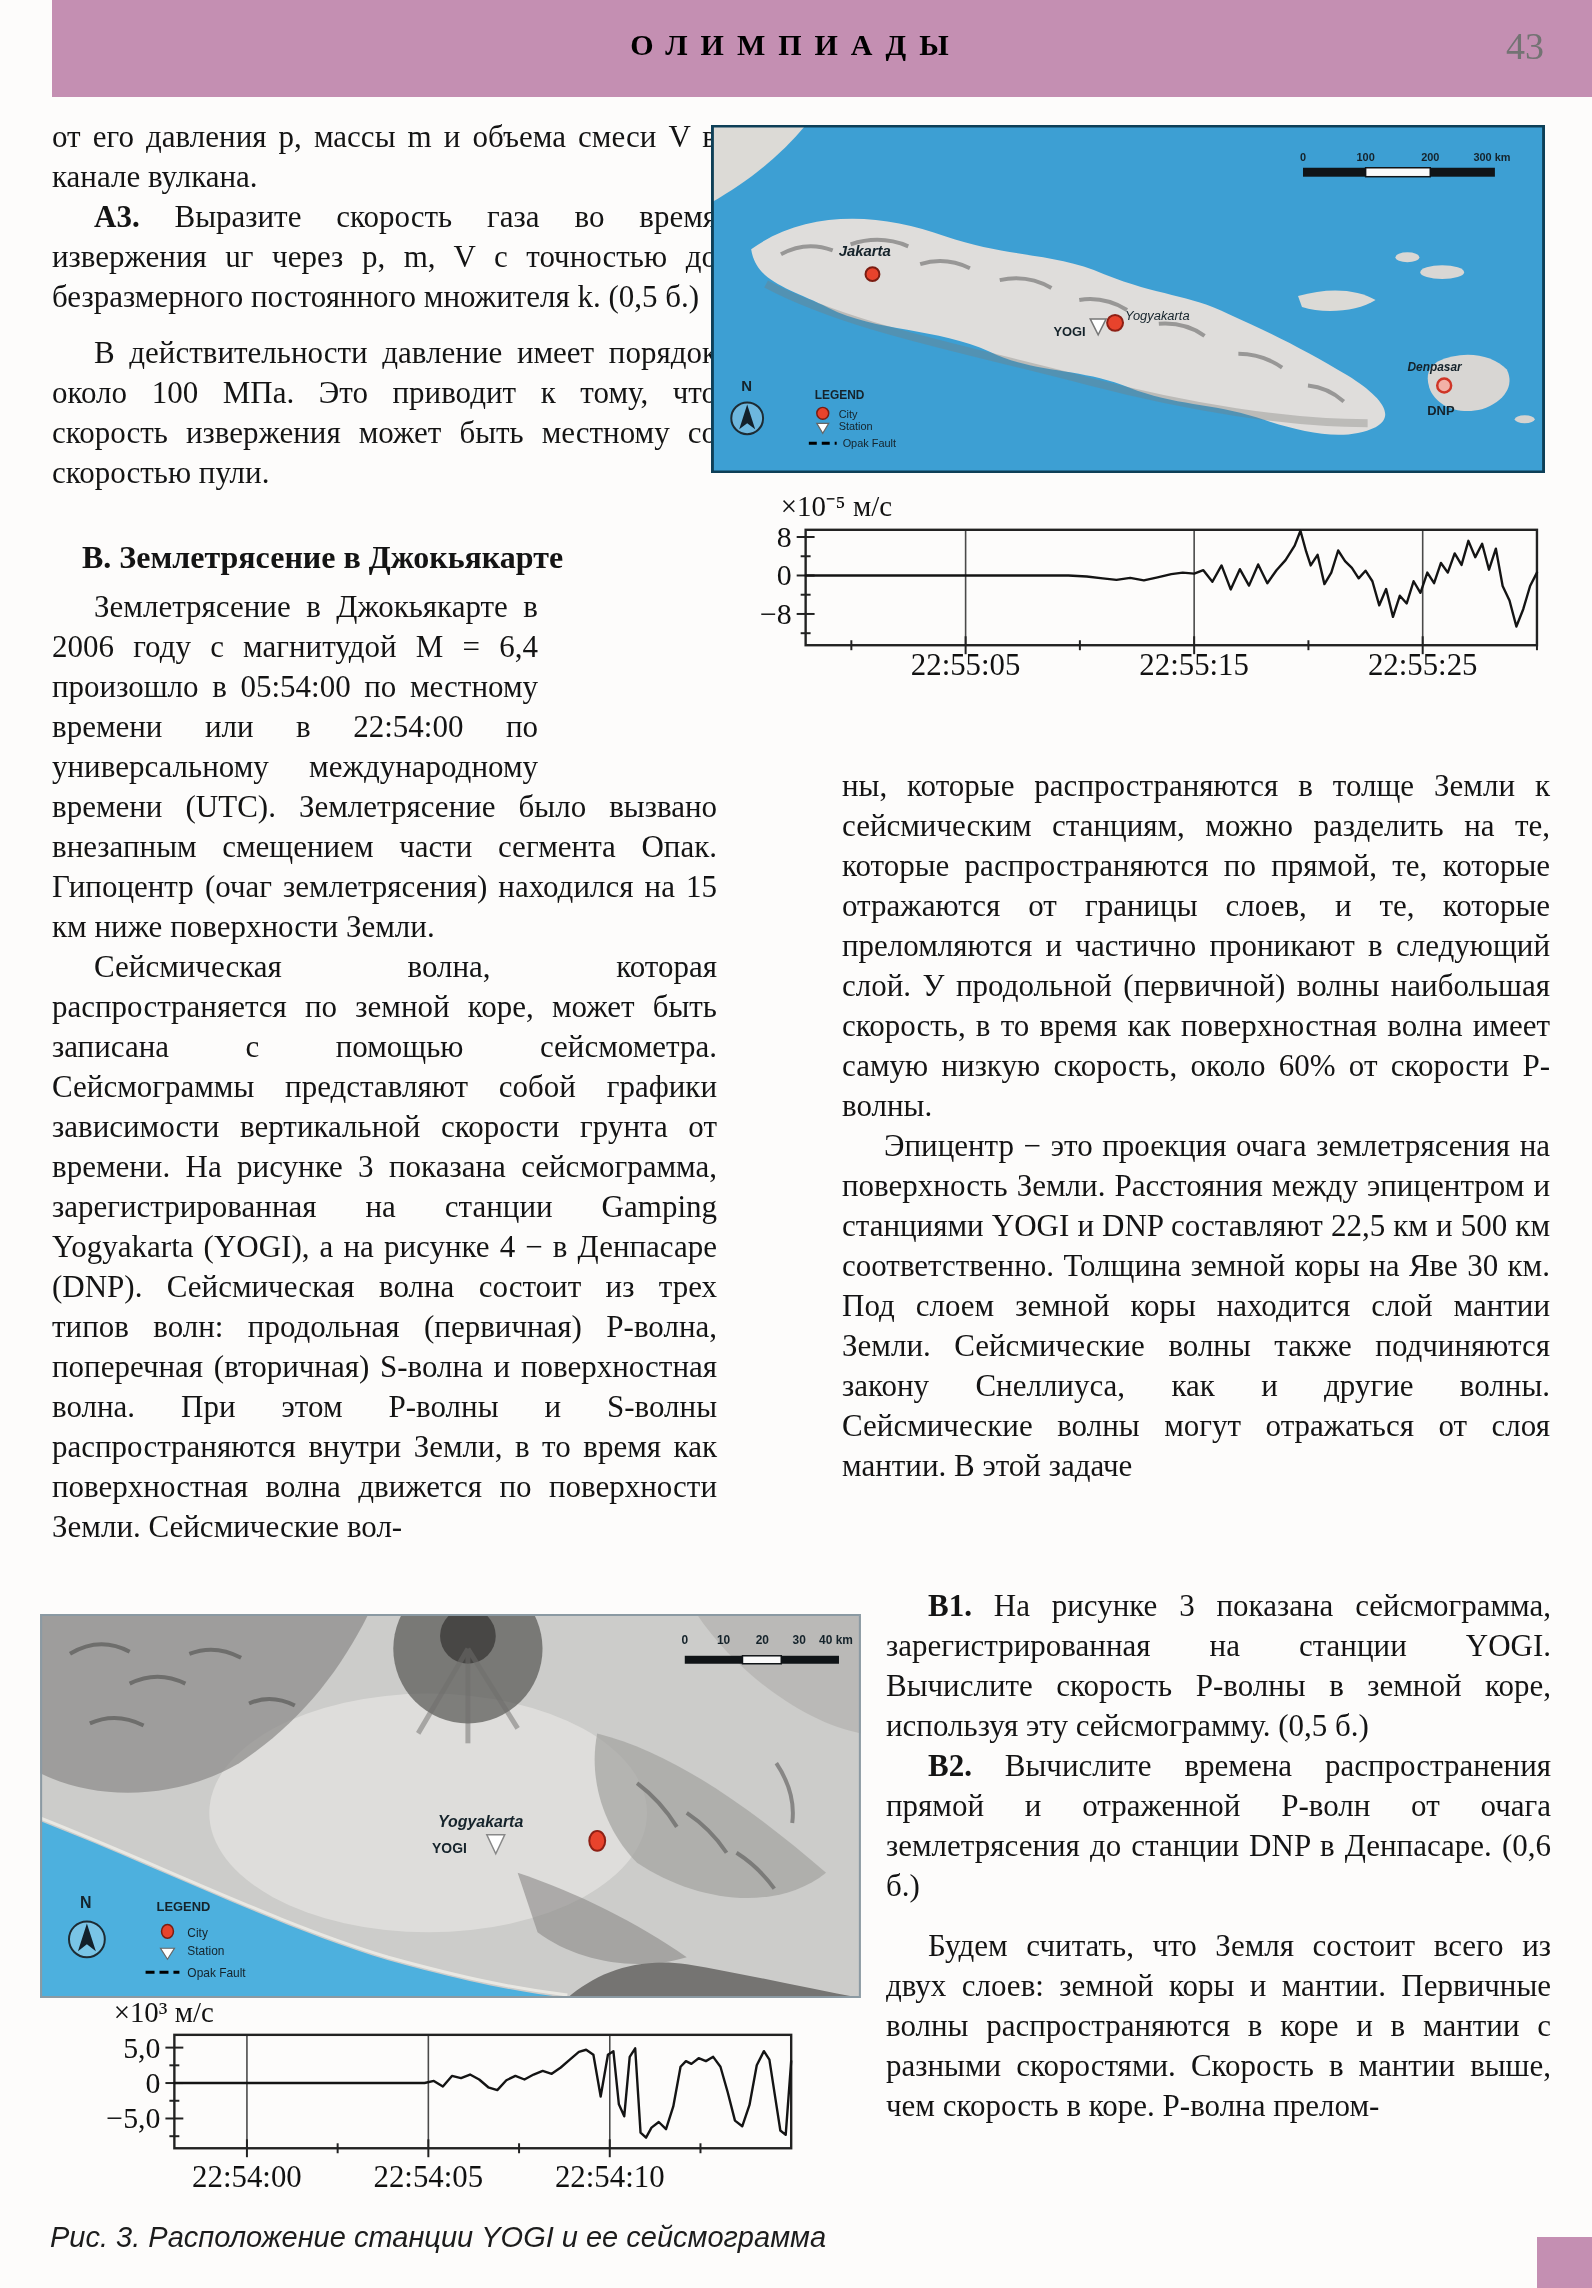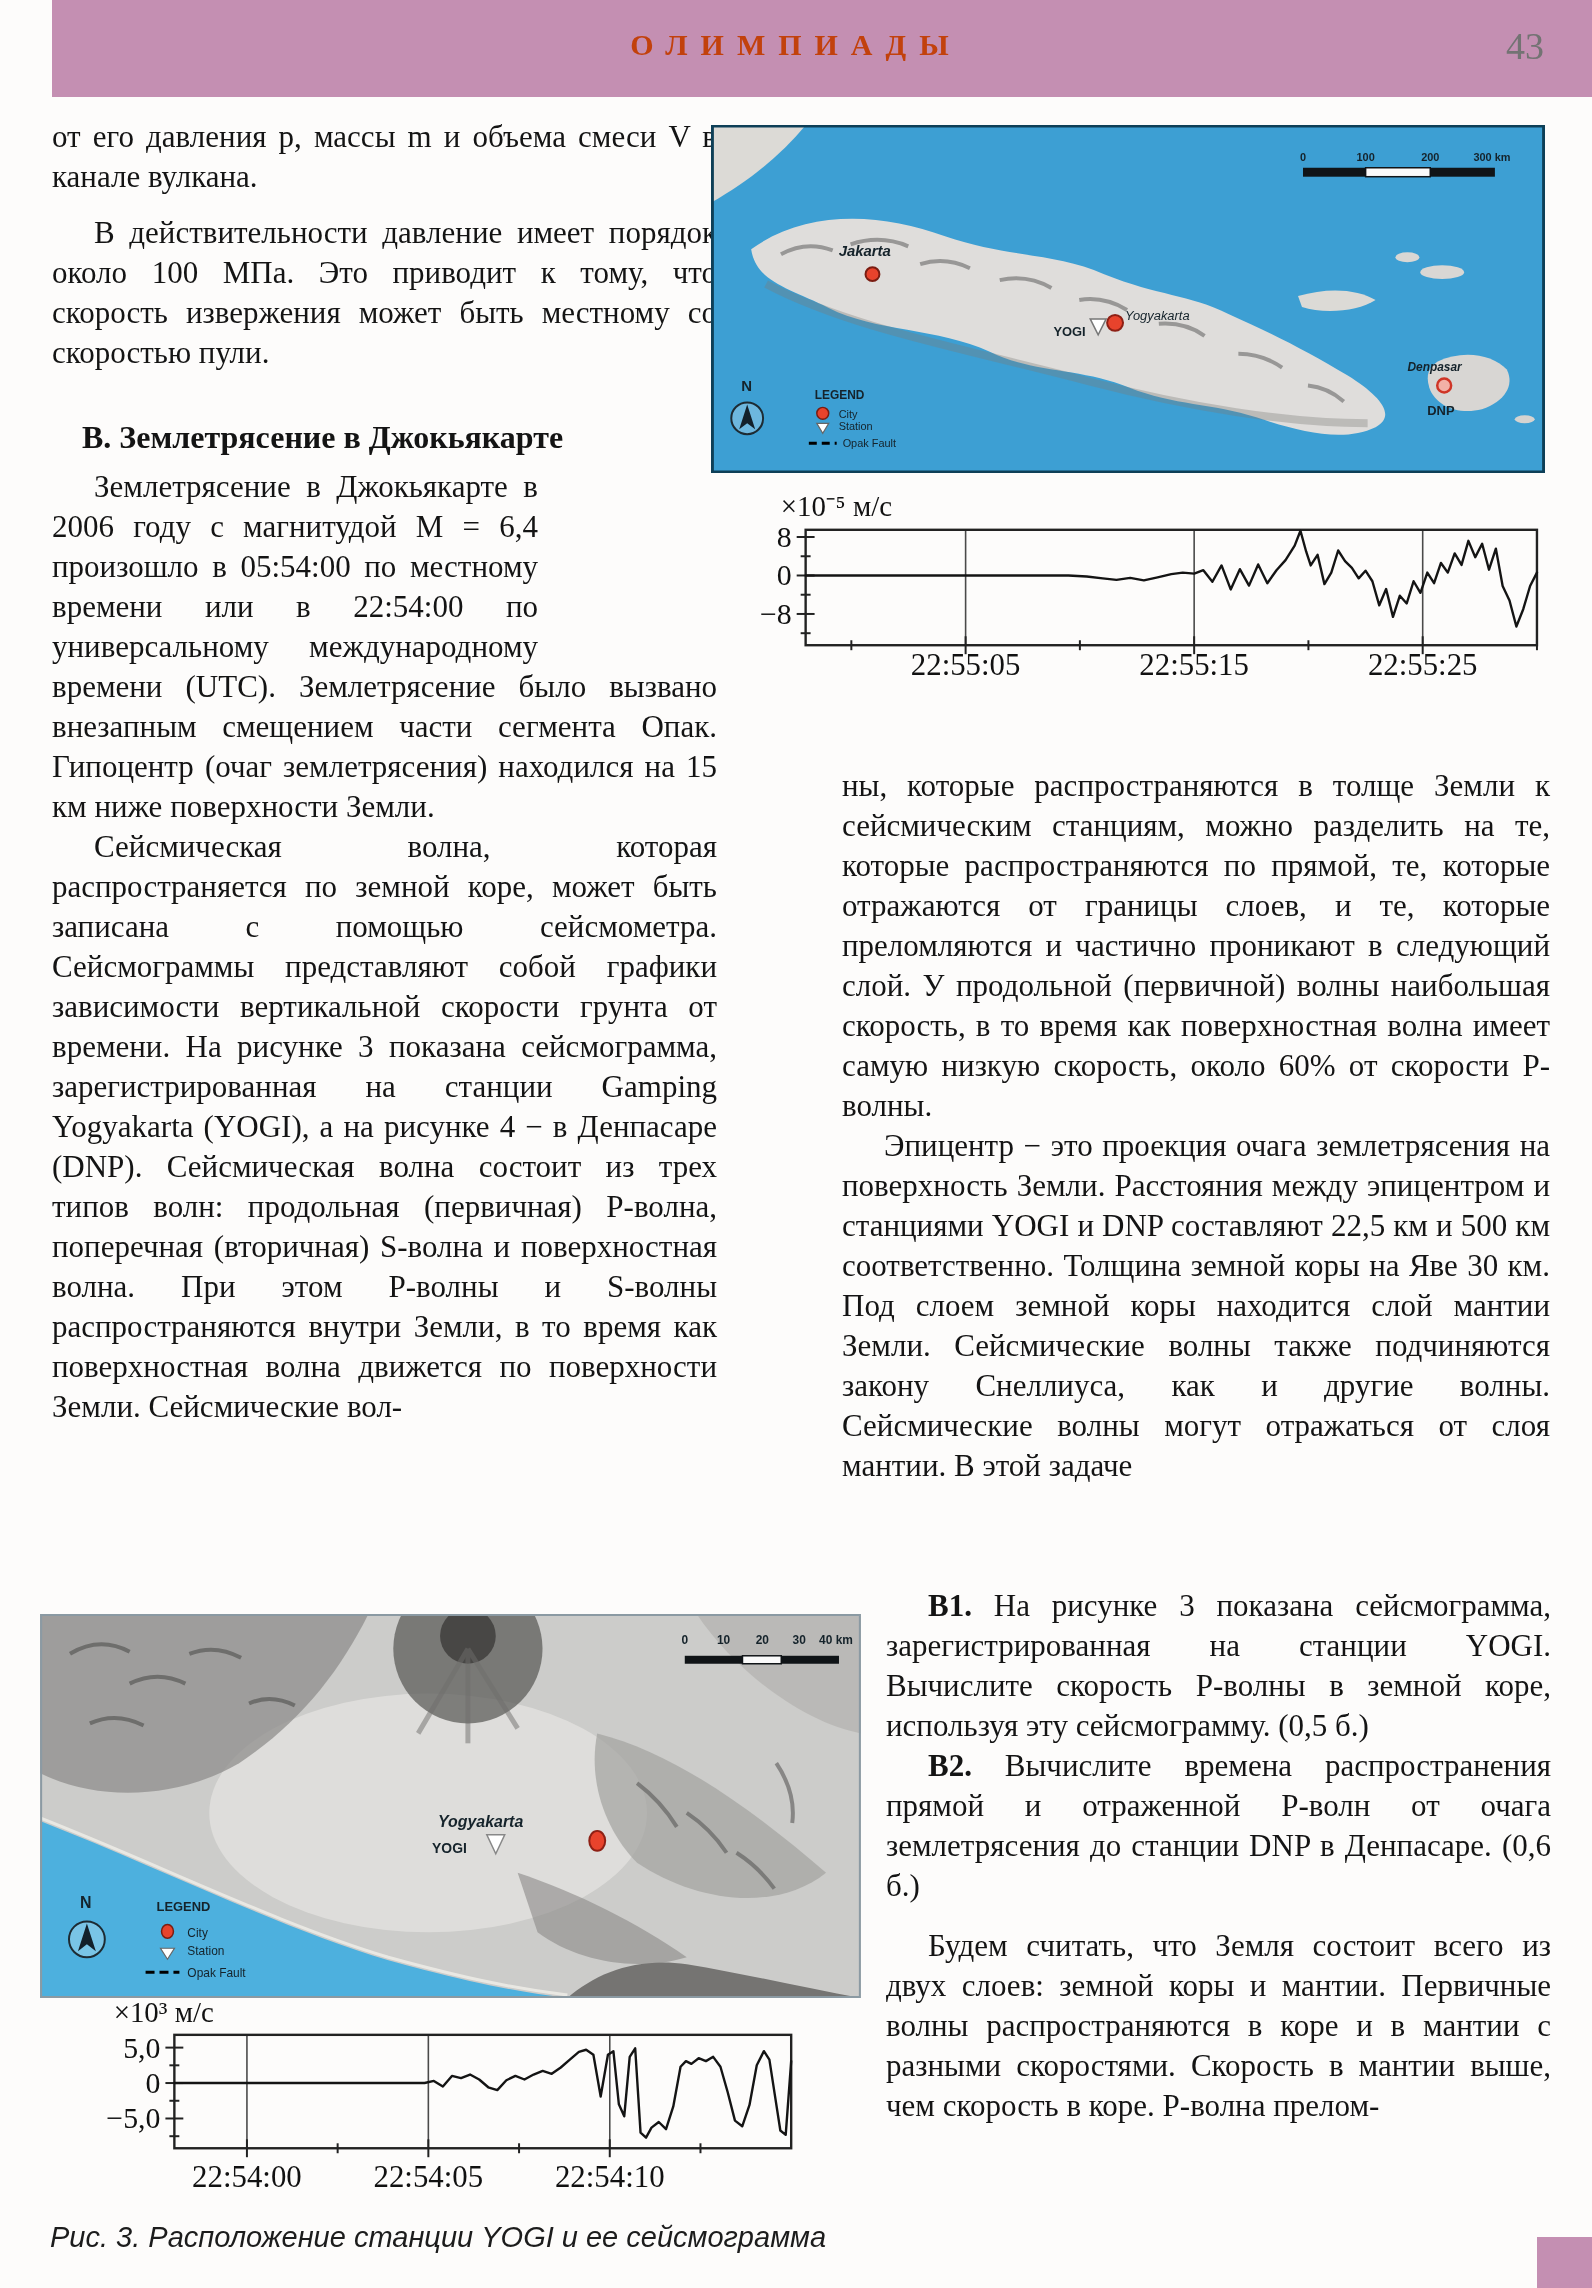--- a/index.html
+++ b/index.html
@@ -1,21 +1,21 @@
 <!DOCTYPE html>
 <html><head>
 <meta charset="utf-8">
 <style>
   html,body{margin:0;padding:0;background:#fff;}
   #page{position:relative;width:1592px;height:2289px;background:#fdfcfb;overflow:hidden;
         font-family:"Liberation Serif",serif;color:#141414;}
   
   .header-bar{position:absolute;left:52px;top:0;width:1540px;height:97px;background:#c48fb2;}
   .header-title{position:absolute;left:0;top:28px;width:1592px;text-align:center;
-        font-size:30px;font-weight:bold;letter-spacing:13px;color:#c2410c;}
+        font-size:30px;font-weight:bold;letter-spacing:13px;color:#000000;}
   .page-number{position:absolute;right:48px;top:24px;font-size:38px;color:#737373;}
   
   .col{position:absolute;text-align:justify;font-size:31px;line-height:40px;}
   #col-left{left:52px;top:117px;width:665px;}
   #col-right-1{left:842px;top:766px;width:708px;}
   #col-right-2{left:886px;top:1586px;width:665px;}
   .col p{margin:0;}
   .indent{text-indent:42px;}
   .sp-above{margin-top:16px !important;}
   .sp-above-lg{margin-top:20px !important;}
@@ -43,20 +43,21 @@
 <body>
 
 <div id="page">
 
   <div class="header-bar"></div>
   <div class="header-title">ОЛИМПИАДЫ</div>
   <div class="page-number">43</div>
 
   <div class="col" id="col-left">
     <p>от его давления p, массы m и объема смеси V в канале вулкана.</p>
+    <p class="indent"><b class="runin">А3.</b> <span>Выразите скорость газа во время извержения uг через p, m, V с точностью до безразмерного постоянного множителя k. (0,5 б.)</span></p>
     <p class="indent sp-above">В действительности давление имеет порядок около 100 МПа. Это приводит к тому, что скорость извержения может быть местному со скоростью пули.</p>
     <h3 class="sec">В. Землетрясение в Джокьякарте</h3>
     <p class="indent"><span class="spacer"></span><span>Землетрясение в Джокьякарте в 2006 году с магнитудой M = 6,4 произошло в 05:54:00 по местному времени или в 22:54:00 по универсальному международному времени (UTC). Землетрясение было вызвано внезапным смещением части сегмента Опак. Гипоцентр (очаг землетрясения) находился на 15 км ниже поверхности Земли.</span></p>
     <p class="indent">Сейсмическая волна, которая распространяется по земной коре, может быть записана с помощью сейсмометра. Сейсмограммы представляют собой графики зависимости вертикальной скорости грунта от времени. На рисунке 3 показана сейсмограмма, зарегистрированная на станции Gamping Yogyakarta (YOGI), а на рисунке 4 − в Денпасаре (DNP). Сейсмическая волна состоит из трех типов волн: продольная (первичная) P-волна, поперечная (вторичная) S-волна и поверхностная волна. При этом P-волны и S-волны распространяются внутри Земли, в то время как поверхностная волна движется по поверхности Земли. Сейсмические вол-</p>
   </div>
 
   <div class="col" id="col-right-1">
     <p>ны, которые распространяются в толще Земли к сейсмическим станциям, можно разделить на те, которые распространяются по прямой, те, которые отражаются от границы слоев, и те, которые преломляются и частично проникают в следующий слой. У продольной (первичной) волны наибольшая скорость, в то время как поверхностная волна имеет самую низкую скорость, около 60% от скорости P-волны.</p>
     <p class="indent">Эпицентр − это проекция очага землетрясения на поверхность Земли. Расстояния между эпицентром и станциями YOGI и DNP составляют 22,5 км и 500 км соответственно. Толщина земной коры на Яве 30 км. Под слоем земной коры находится слой мантии Земли. Сейсмические волны также подчиняются закону Снеллиуса, как и другие волны. Сейсмические волны могут отражаться от слоя мантии. В этой задаче</p>
   </div>

